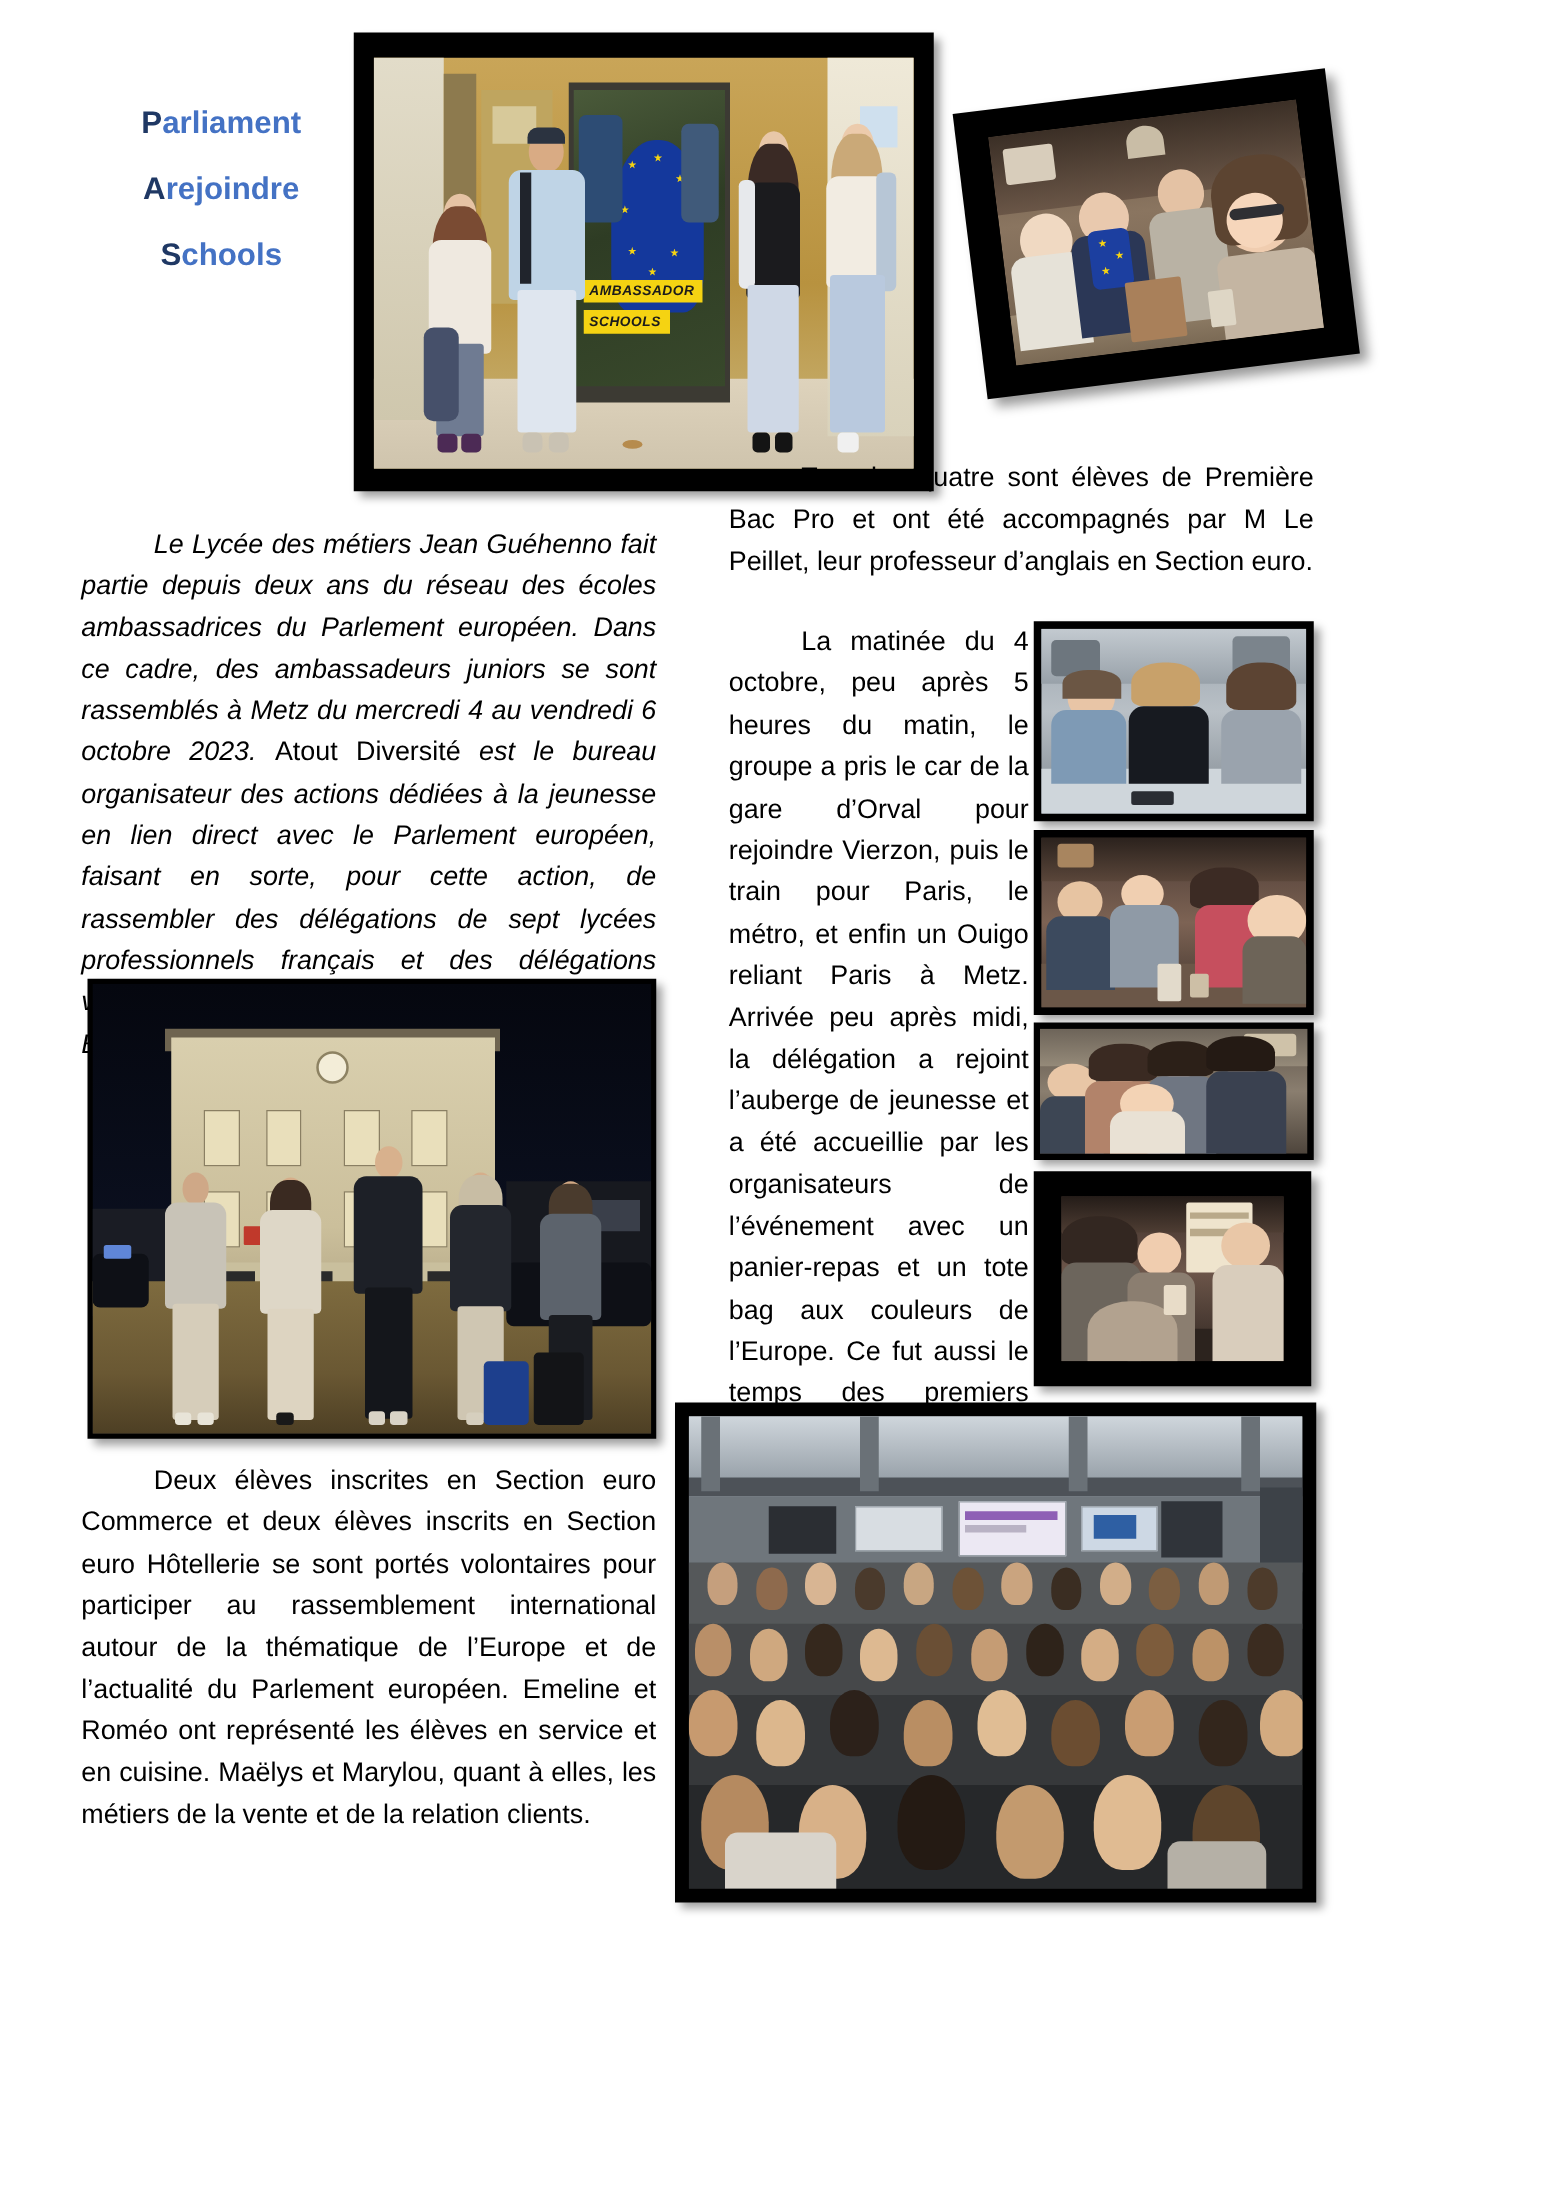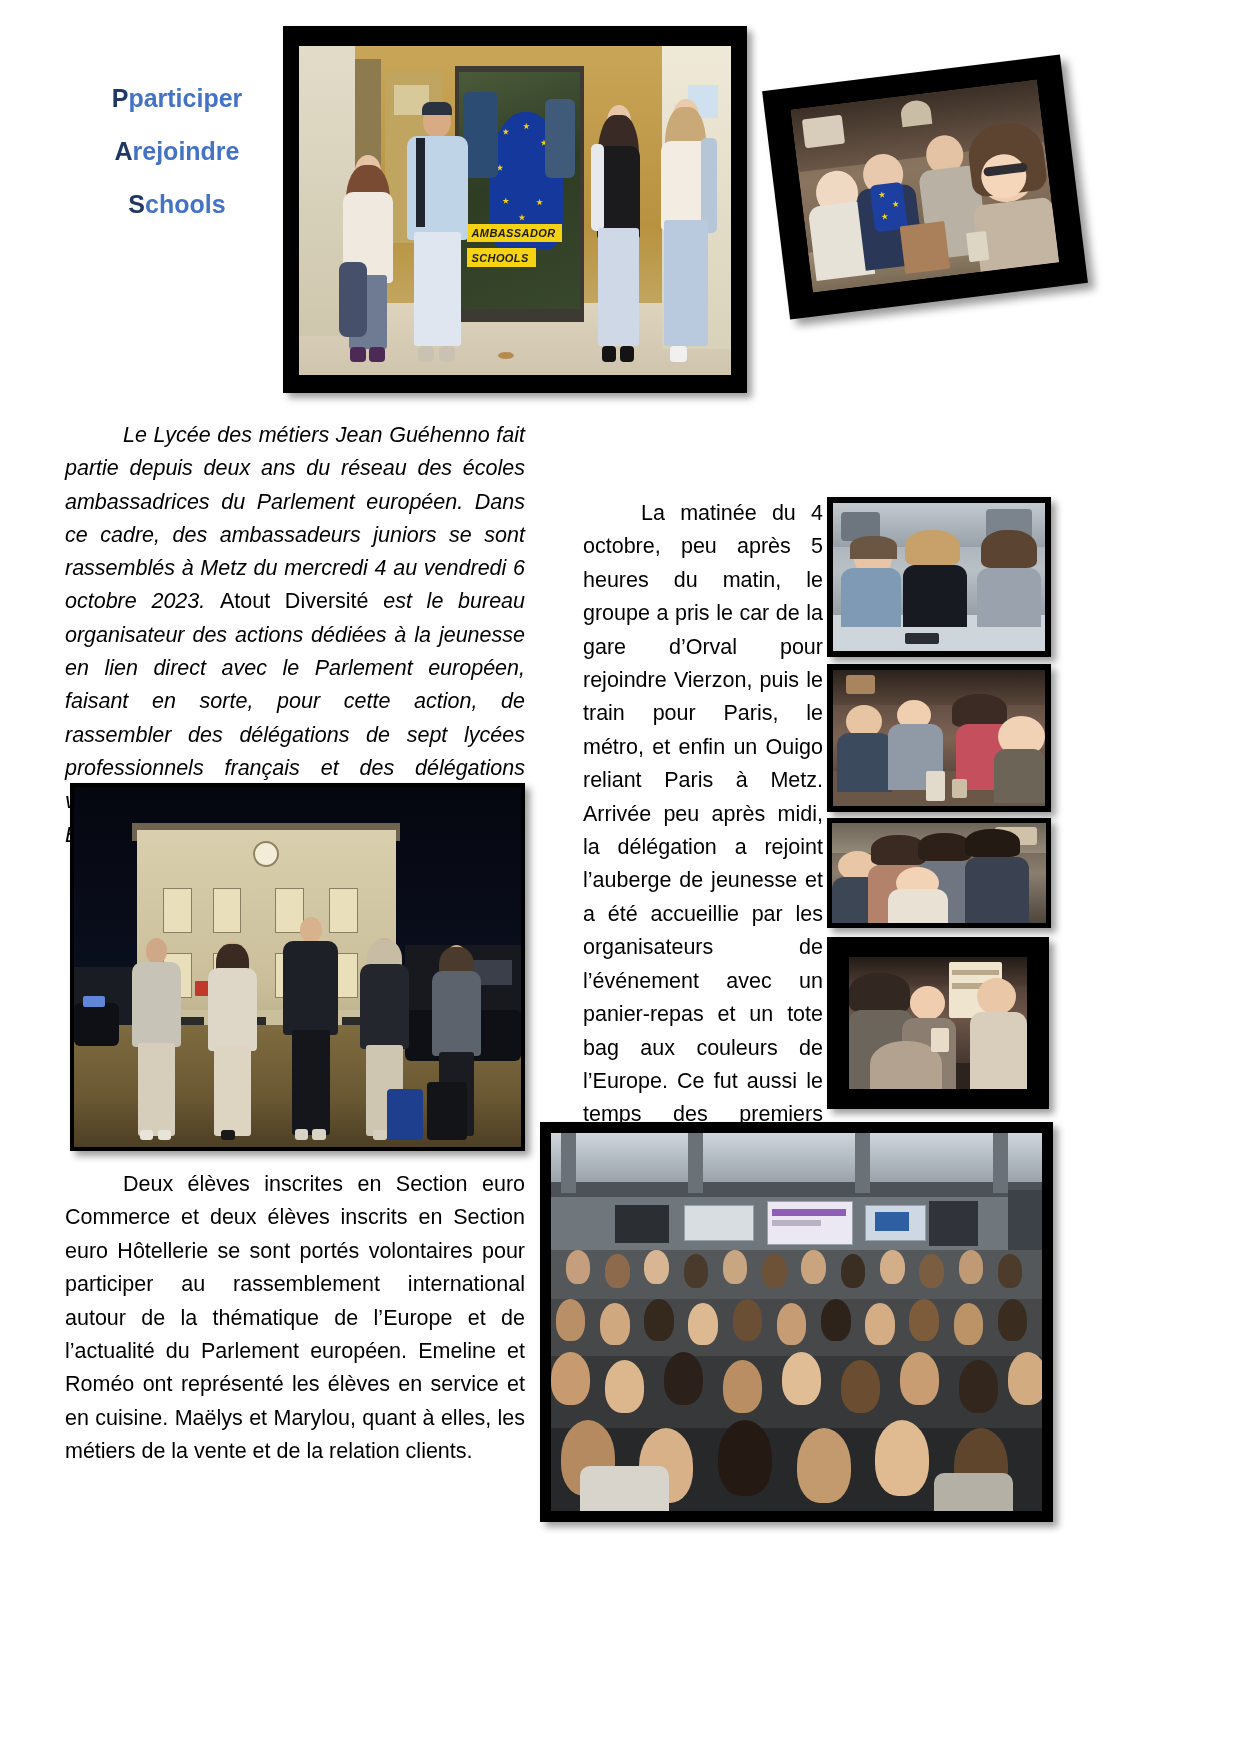--- a/index.html
+++ b/index.html
@@ -217,21 +217,21 @@
 </style>
 </head>
 <body>
 
 <div class="page">
 
   <div class="masthead">
 
 
     <div class="subtitle-line">
-      <span class="cap">P</span><span>participer</span>
+      <span class="cap">P</span><span>arliament</span>
     </div>
 
     <div class="subtitle-line">
       <span class="cap">A</span><span>rejoindre</span>
     </div>
 
     <div class="subtitle-line">
       <span class="cap">S</span><span>chools</span>
     </div>
   </div>
@@ -336,20 +336,23 @@
         <div class="blob" style="right:9%;top:38%;width:18%;height:24%;background:#f6d6bb;"></div>
         <div class="rect" style="right:8%;top:44%;width:18%;height:5%;background:#2f2f33;border-radius:6px;"></div>
         <div class="rect" style="right:0;bottom:0;width:32%;height:36%;background:#c4b5a2;border-radius:10px 10px 0 0;"></div>
 
         <div class="rect" style="left:38%;bottom:4%;width:18%;height:26%;background:#a9805a;border-radius:2px;"></div>
         <div class="rect" style="left:64%;bottom:6%;width:8%;height:16%;background:#ded6c5;border-radius:2px;"></div>
       </div>
     </div>
   </div>
 
+  <div class="col-right-1">
+    <p class="para indent" style="margin:0;">Tous les quatre sont élèves de Première Bac Pro et ont été accompagnés par M Le Peillet, leur professeur d’anglais en Section euro.</p>
+  </div>
 
   <div class="col-left-1">
     <p class="para indent" style="margin:0;"><span>Le Lycée des métiers Jean Guéhenno fait partie depuis deux ans du réseau des écoles ambassadrices du Parlement européen. Dans ce cadre, des ambassadeurs juniors se sont rassemblés à Metz du mercredi 4 au vendredi 6 octobre 2023. </span><span class="roman">Atout Diversité</span><span> est le bureau organisateur des actions dédiées à la jeunesse en lien direct avec le Parlement européen, faisant en sorte, pour cette action, de rassembler des délégations de sept lycées professionnels français et des délégations venant d’établissements du Luxembourg, de Belgique et d’Allemagne.</span></p>
   </div>
 
   <div class="col-right-2">
     <p class="para indent" style="margin:0;">La matinée du 4 octobre, peu après 5 heures du matin, le groupe a pris le car de la gare d’Orval pour rejoindre Vierzon, puis le train pour Paris, le métro, et enfin un Ouigo reliant Paris à Metz. Arrivée peu après midi, la délégation a rejoint l’auberge de jeunesse et a été accueillie par les organisateurs de l’événement avec un panier-repas et un tote bag aux couleurs de l’Europe. Ce fut aussi le temps des premiers contacts entre nationalités.</p>
   </div>
 
   <div class="photo" id="photo-train1">

